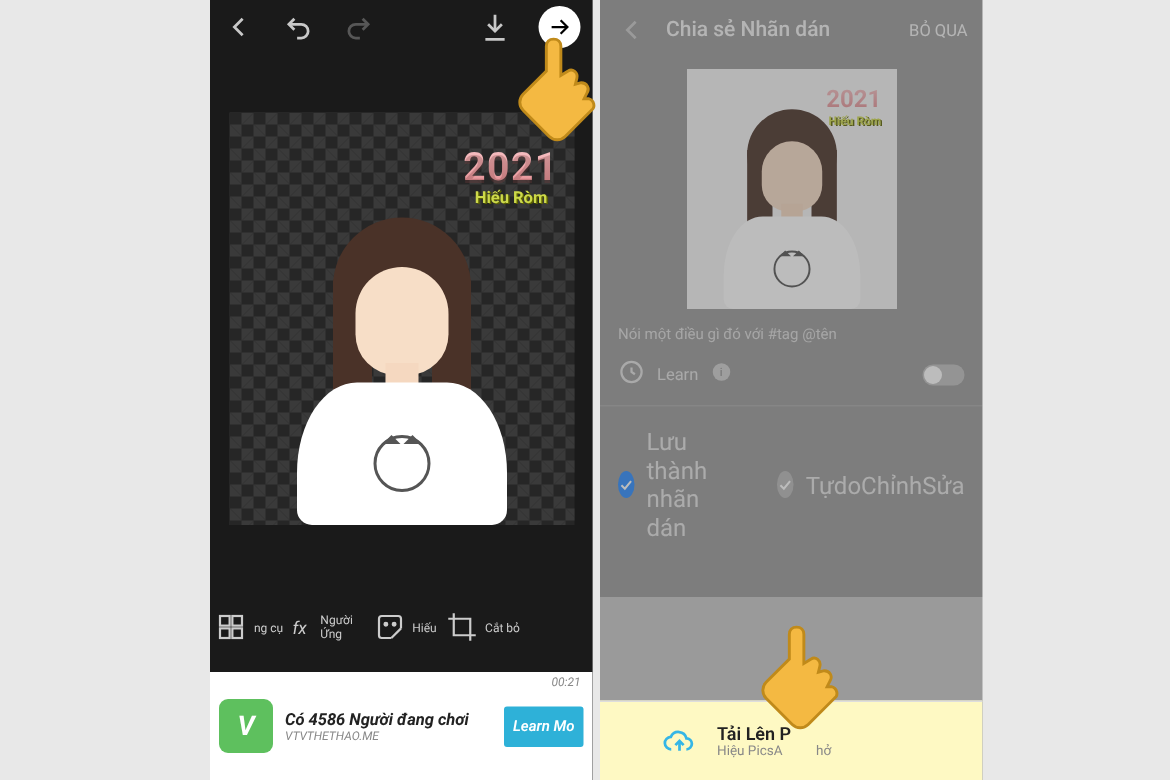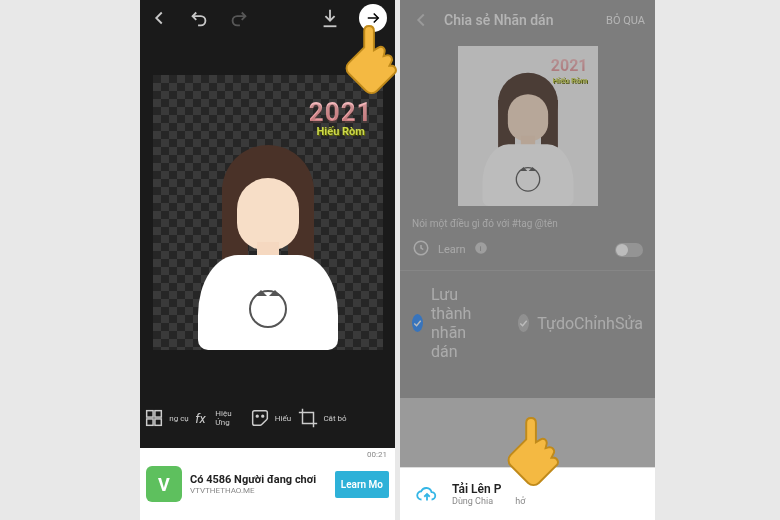--- a/index.html
+++ b/index.html
@@ -135,20 +135,21 @@
     color:#ccc;
     font-size:8px;
     cursor:pointer;
   }
   .tool svg { width:22px; height:22px; }
   .ad-row {
     height:72px; background:#fff;
     display:flex; align-items:center;
     padding:0 6px; gap:8px;
     position:relative;
+    font-style:italic;
   }
   .ad-badge {
     width:36px;height:36px;border-radius:6px;
     background:#5ec05e;color:#fff;font-weight:700;
     display:flex;align-items:center;justify-content:center;font-size:18px;
   }
   .ad-text { flex:1; overflow:hidden; }
   .ad-title { font-size:11px; font-weight:700; color:#222; white-space:nowrap; }
   .ad-sub { font-size:8px; color:#888; }
   .ad-btn {
@@ -203,22 +204,23 @@
     padding:14px 12px;
     font-size:16px;
   }
   .chip-check {
     width:18px;height:18px;border-radius:50%;display:inline-flex;align-items:center;justify-content:center;
   }
   .chip-check.on { background:#2a8cff; color:#fff; }
   .chip-check.off { background:#b9b9b9; color:#fff; }
   .bottom-sheet {
     position:absolute; left:0; right:0; bottom:0;
-    background:#ffffff;
+    background:#fef9c3;
     border-top:1px solid #ddd;
+    padding-left:26px;
   }
   .sheet-row {
     display:flex; align-items:center; gap:12px;
     padding:14px 14px;
     border-top:1px solid #eee;
   }
   .sheet-row:first-child { border-top:none; }
   .sheet-icon { width:26px; display:flex; justify-content:center; }
   .sheet-text .t { font-size:12px; font-weight:600; color:#222; }
   .sheet-text .d { font-size:9px; color:#888; }
@@ -294,21 +296,21 @@
           <rect x="13" y="4" width="7" height="7"></rect>
           <rect x="4" y="13" width="7" height="7"></rect>
           <rect x="13" y="13" width="7" height="7"></rect>
         </svg>
       <span>ng cụ</span>
     </div>
     <div class="tool">
       <svg viewBox="0 0 24 24" fill="none" stroke="currentColor" stroke-width="1.6">
           <text x="4" y="18" font-style="italic" font-size="16" fill="currentColor" stroke="none">fx</text>
         </svg>
-      <span>Hiệu Ứng</span>
+      <span>Người Ứng</span>
     </div>
     <div class="tool">
       <svg viewBox="0 0 24 24" fill="none" stroke="currentColor" stroke-width="1.6">
           <path d="M20 13V6a2 2 0 0 0-2-2H6a2 2 0 0 0-2 2v12a2 2 0 0 0 2 2h7"></path>
           <path d="M13 20l7-7"></path>
           <circle cx="9" cy="10" r="1" fill="currentColor"></circle>
           <circle cx="15" cy="10" r="1" fill="currentColor"></circle>
         </svg>
       <span>Hiếu</span>
     </div>
@@ -396,21 +398,21 @@
     <div class="sheet-row">
       <div class="sheet-icon">
         <svg width="26" height="22" viewBox="0 0 24 24" fill="none" stroke="#35b6e6" stroke-width="2">
             <path d="M17 18a4 4 0 0 0 0-8 6 6 0 0 0-11.3-1A4.5 4.5 0 0 0 6 18"></path>
             <path d="M12 12v7"></path>
             <path d="M9 15l3-3 3 3"></path>
           </svg>
       </div>
       <div class="sheet-text">
         <div class="t">Tải Lên P</div>
-        <div class="d"><span>Dùng Chia</span>&nbsp;&nbsp;&nbsp;&nbsp;&nbsp;&nbsp;&nbsp;&nbsp;&nbsp;&nbsp;<span>hở</span></div>
+        <div class="d"><span>Hiệu PicsA</span>&nbsp;&nbsp;&nbsp;&nbsp;&nbsp;&nbsp;&nbsp;&nbsp;&nbsp;&nbsp;<span>hở</span></div>
       </div>
     </div>
   </div>
 
   <div class="dim-cover" style="bottom:122px;"></div>
 </div>
 
 <div class="hand hand-1">
   <svg viewBox="0 0 64 80">
     <path fill="#f4b942" stroke="#c08a1a" stroke-width="2" d="M30 6c3 0 5 2 5 5v20l5-3c3-2 7 1 6 5l-1 4 4-1c4 0 6 4 4 7l-2 4 3 0c4 1 5 6 2 8l-18 18c-3 3-8 3-11 0L9 55c-3-3-3-8 0-11l16-16V11c0-3 2-5 5-5z"></path>

